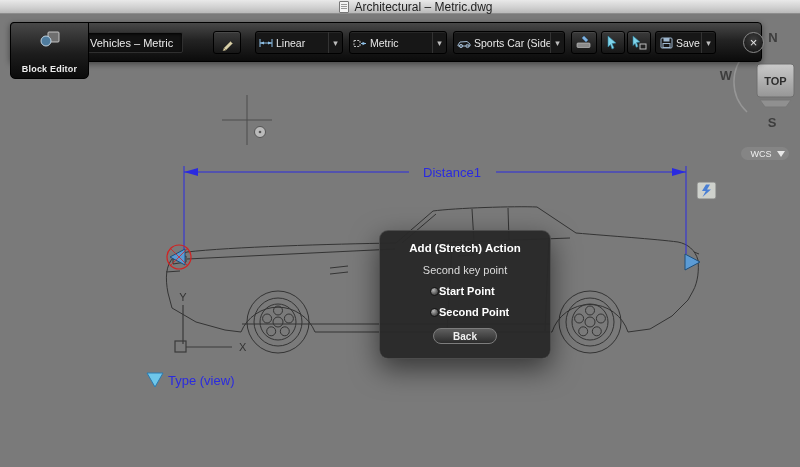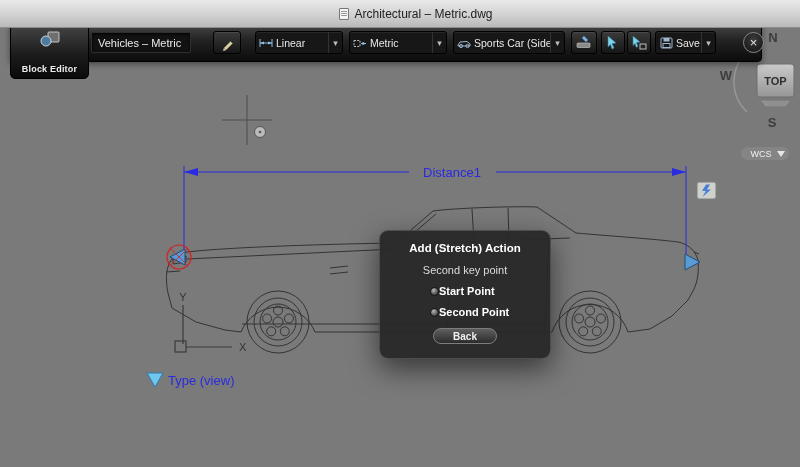--- a/index.html
+++ b/index.html
@@ -1,36 +1,36 @@
 <!DOCTYPE html>
 <html><head>
 <meta charset="utf-8">
 <style>
   html,body{margin:0;padding:0;background:#555;}
   *{box-sizing:border-box;font-family:"Liberation Sans","DejaVu Sans",sans-serif;}
   .screen{position:relative;width:800px;height:467px;background:#7a7a7a;overflow:hidden;}
 
   
-  .menubar{position:absolute;left:0;top:0;width:800px;height:28px;
+  .menubar{position:absolute;left:0;top:0;width:800px;height:14px;
     background:linear-gradient(180deg,#e9e9e9 0%,#cfcfcf 60%,#b9b9b9 100%);
     border-bottom:1px solid #8d8d8d;display:flex;align-items:center;justify-content:center;z-index:6;padding-left:32px;}
   .menubar .title-wrap{display:flex;align-items:center;gap:5px;}
   .doc-icon{width:10px;height:12px;background:#f4f4f4;border:1px solid #777;border-radius:1px;position:relative;}
   .doc-icon:after{content:"";position:absolute;left:1px;top:2px;width:6px;height:1px;background:#999;box-shadow:0 2px 0 #999,0 4px 0 #999;}
   .menubar .win-title{font-size:12px;color:#1d1d1d;}
 
   
   .toolbar{position:absolute;left:10px;top:22px;width:752px;height:40px;z-index:5;
     background:linear-gradient(180deg,#484848 0%,#232323 45%,#0b0b0b 100%);
     border:1px solid #000;border-radius:4px;box-shadow:0 2px 6px rgba(0,0,0,.45);}
   .panel{position:absolute;left:10px;top:22px;width:79px;height:57px;z-index:5;
     background:linear-gradient(180deg,#484848 0%,#1d1d1d 55%,#0a0a0a 100%);
     border:1px solid #000;border-radius:4px 0 5px 5px;display:flex;flex-direction:column;align-items:center;justify-content:space-between;padding:6px 2px 4px;}
   .panel-label{font-size:9px;font-weight:bold;color:#eee;letter-spacing:.2px;}
-  .tb-input{position:absolute;left:80px;top:9px;width:100px;height:21px;background:#121212;
+  .tb-input{position:absolute;left:72px;top:9px;width:100px;height:21px;background:#121212;
     border:1px solid #2f2f2f;border-radius:2px;box-shadow:inset 0 1px 3px #000;
     color:#ececec;font-size:11px;padding:0 6px;}
   .tb-btn{position:absolute;top:8px;height:23px;background:linear-gradient(180deg,#3a3a3a,#161616);
     border:1px solid #000;border-radius:3px;display:flex;align-items:center;justify-content:center;
     box-shadow:inset 0 1px 0 rgba(255,255,255,.08);cursor:default;}
   .combo{position:absolute;top:8px;height:23px;background:#171717;border:1px solid #000;border-radius:3px;
     box-shadow:inset 0 1px 0 rgba(255,255,255,.07);display:flex;align-items:center;}
   .combo .cicon{width:20px;display:flex;align-items:center;justify-content:center;}
   .combo .clabel{flex:1;color:#e8e8e8;font-size:10.5px;white-space:nowrap;overflow:hidden;padding-right:2px;}
   .combo .carrow{width:14px;height:100%;display:flex;align-items:center;justify-content:center;

